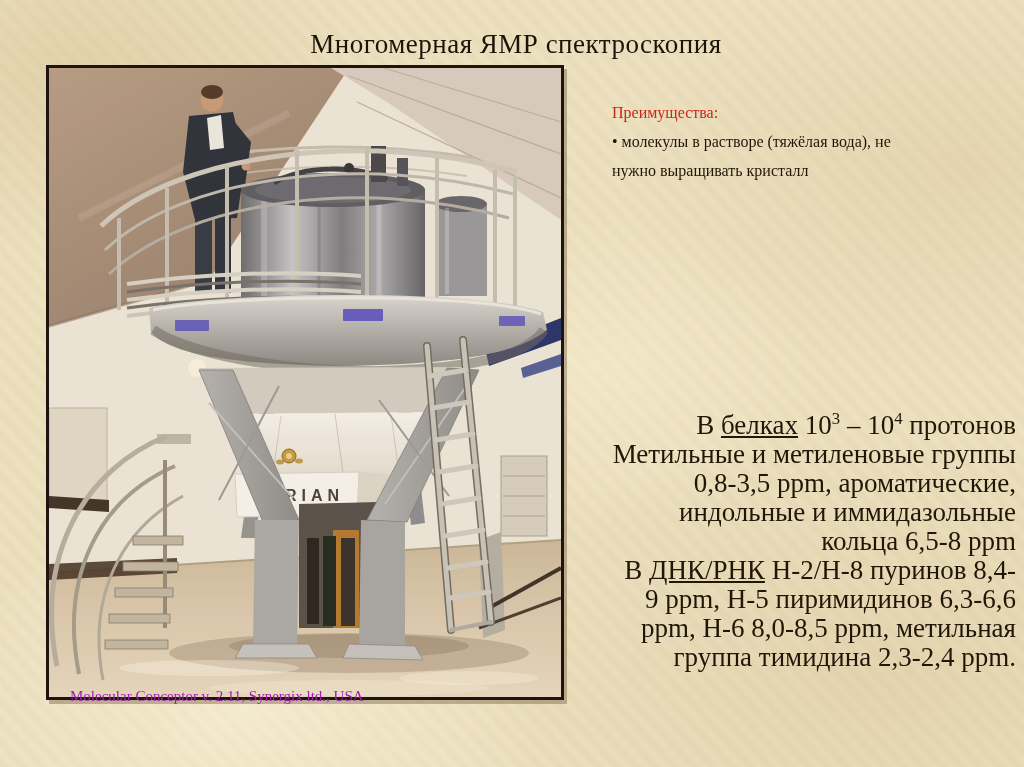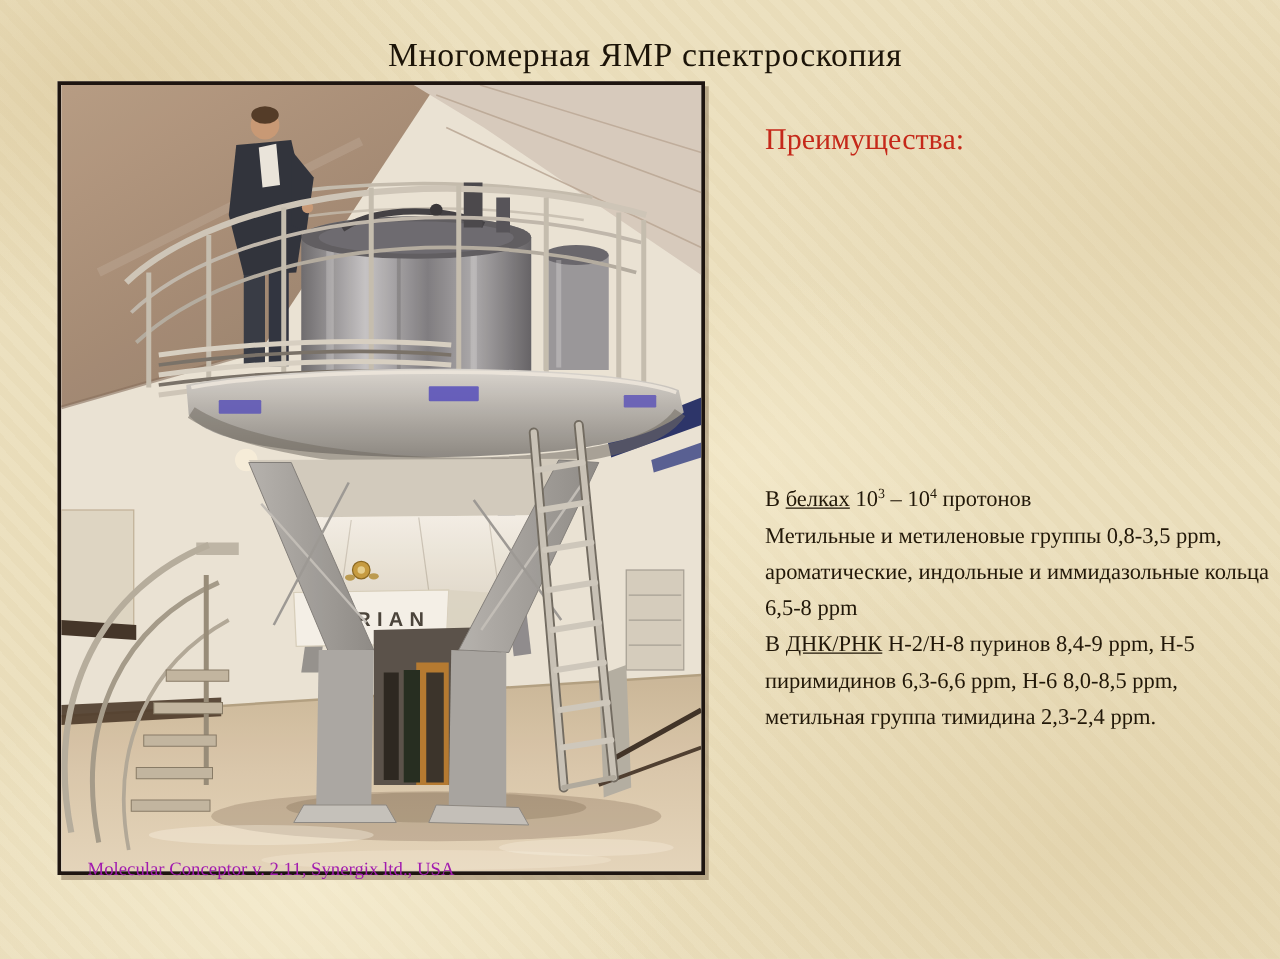--- a/index.html
+++ b/index.html
@@ -21,26 +21,26 @@
     font-size:27px;color:#1c1408;letter-spacing:0.5px;
   }
   .photo-frame{
     position:absolute;left:46px;top:65px;width:512px;height:629px;
     border:3px solid #1e1510;background:#ece7db;
     box-shadow:3px 4px 0 rgba(93,67,40,0.35);
   }
   .photo-frame svg{display:block;}
   .advantages{
     position:absolute;left:612px;top:98px;width:320px;
-    font-size:24px;line-height:29px;
+    font-size:16px;line-height:29px;
   }
   .adv-heading{color:#c5281a;}
   .details{
-    position:absolute;left:612px;top:385px;width:404px;
-    font-size:18px;line-height:29px;
+    position:absolute;left:612px;top:411px;width:404px;
+    font-size:27px;line-height:29px;text-align:right;
   }
   .details .u{text-decoration:underline;}
   .details sup{font-size:0.62em;line-height:0;}
   .caption{
     position:absolute;left:70px;top:688px;
     font-size:15px;color:#a21caf;
   }
   .varian-text{
     font-family:"Liberation Sans","DejaVu Sans",sans-serif;
     font-size:16px;font-weight:bold;letter-spacing:5px;fill:#45413a;
@@ -265,17 +265,18 @@
     </g>
     <line x1="402" y1="562" x2="442" y2="554" stroke="#b0aca2" stroke-width="4"></line>
   </g>
 
   <rect x="0" y="0" width="512" height="629" fill="#c08a50" opacity="0.05"></rect>
 </svg>
 </div>
 
 <div class="advantages">
   <div class="adv-heading">Преимущества:</div>
+  <div>• молекулы в растворе (тяжёлая вода), не нужно выращивать кристалл</div>
 </div>
 
 <div class="details"><span>В </span><span class="u">белках</span><span> 10</span><sup>3</sup><span> – 10</span><sup>4</sup><span> протонов</span><br><span>Метильные и метиленовые группы 0,8-3,5 ppm, ароматические, индольные и иммидазольные кольца 6,5-8 ppm</span><br><span>В </span><span class="u">ДНК/РНК</span><span> Н-2/Н-8 пуринов 8,4-9 ppm, Н-5 пиримидинов 6,3-6,6 ppm, Н-6 8,0-8,5 ppm, метильная группа тимидина 2,3-2,4 ppm.</span></div>
 
 <div class="caption">Molecular Conceptor v. 2.11, Synergix ltd., USA</div>
 
 </body></html>

